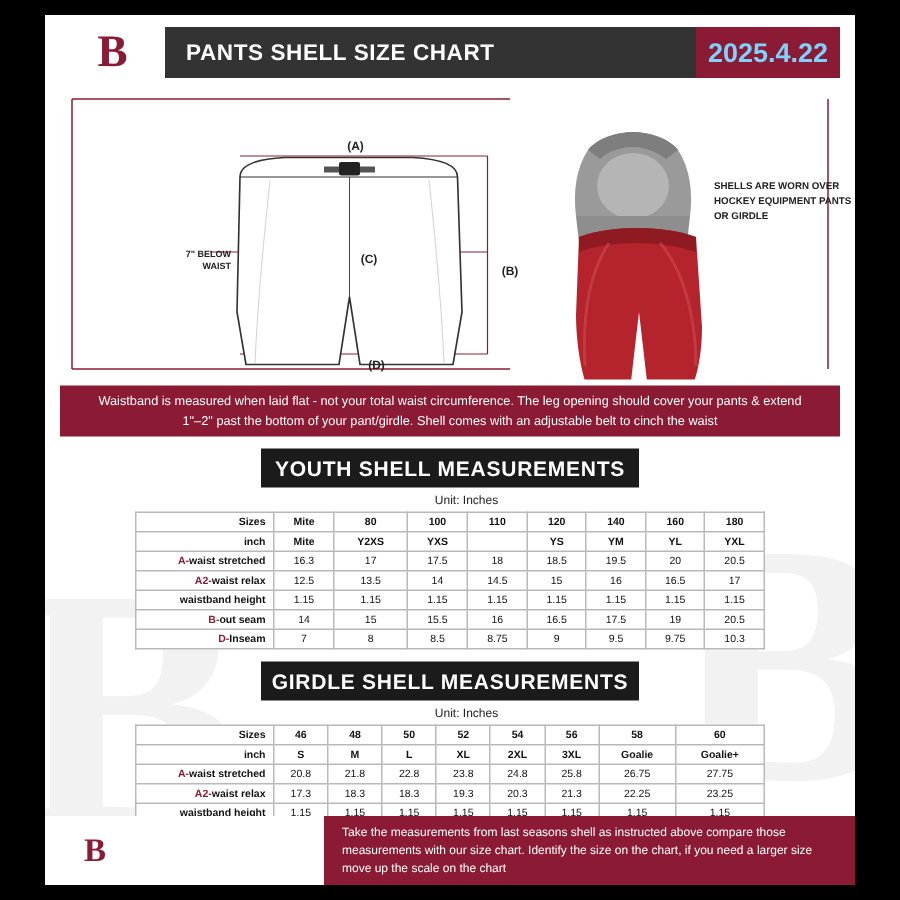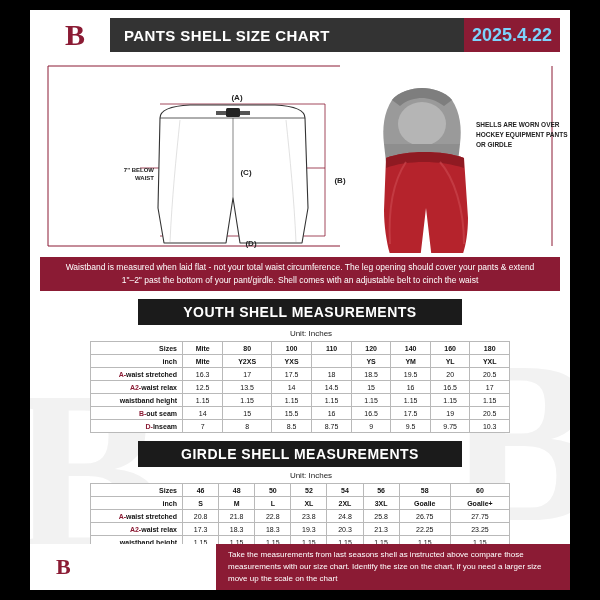--- a/index.html
+++ b/index.html
@@ -107,21 +107,21 @@
     font-size:8.5px;
     line-height:1.55;
     padding:4px 24px;
     z-index:2;
   }
 
   
   .sec-head {
     position:relative;
     margin:8px auto 0 auto;
-    width:324px;
+    width:252px;
     background:#1b1b1b;
     color:#ffffff;
     text-align:center;
     font-size:14px;
     font-weight:bold;
     letter-spacing:0.5px;
     padding:5px 0;
     z-index:2;
   }
   .unit {

